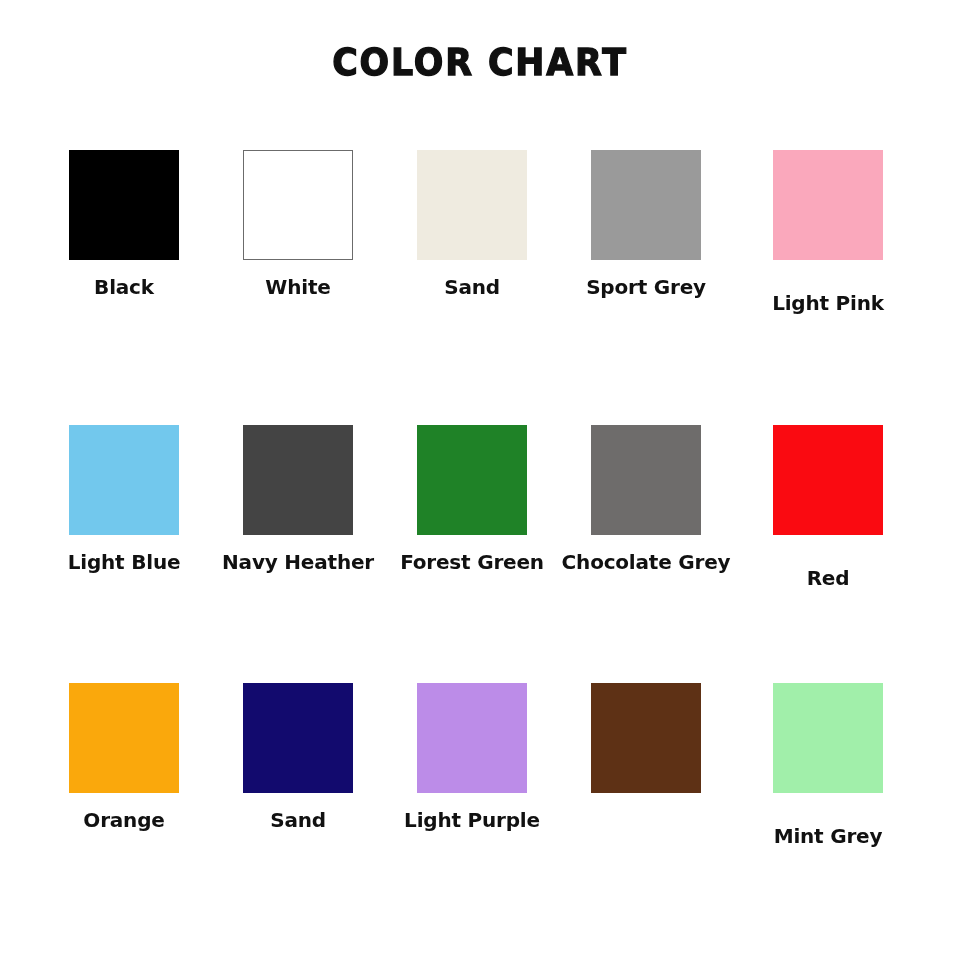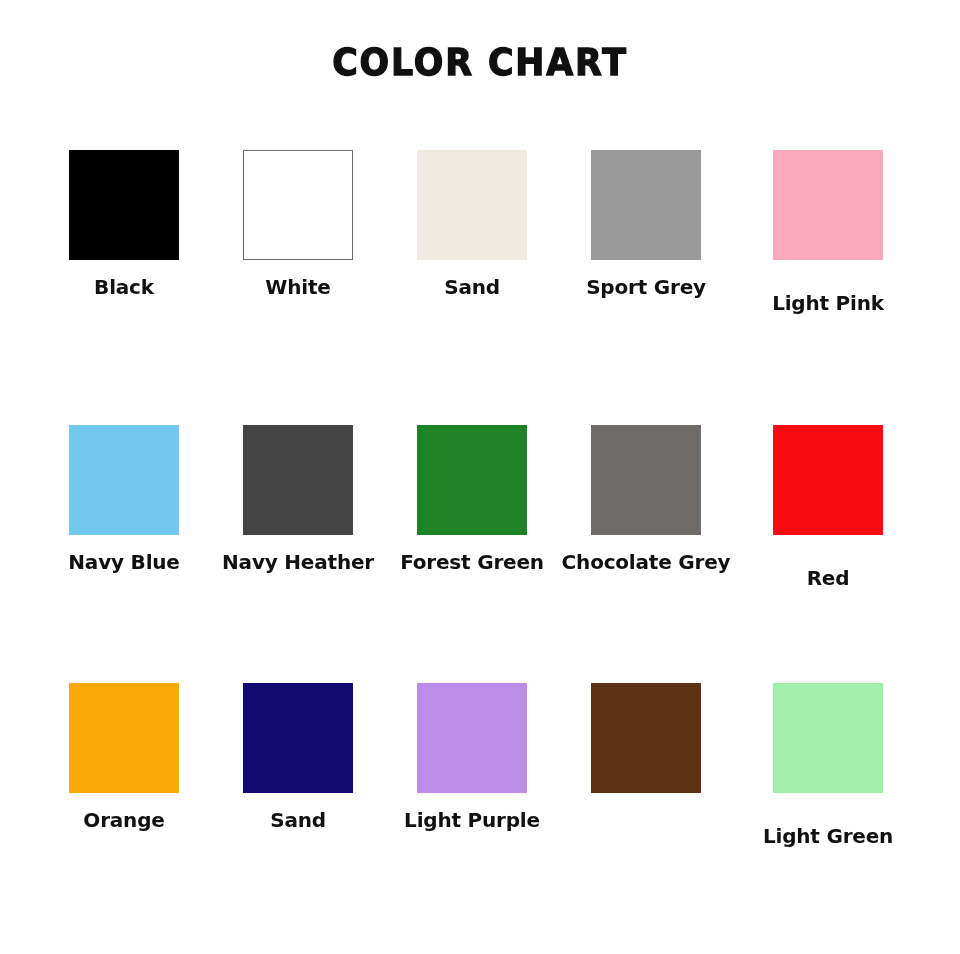--- a/index.html
+++ b/index.html
@@ -124,21 +124,21 @@
       </div>
       <div class="swatch-cell col-5">
         <div class="swatch-chip" style="background-color: rgb(250, 168, 188);"></div>
         <div class="swatch-label">Light Pink</div>
       </div>
     </div>
 
     <div class="swatch-row row-2">
       <div class="swatch-cell col-1">
         <div class="swatch-chip" style="background-color: rgb(114, 200, 237);"></div>
-        <div class="swatch-label">Navy Blue</div>
+        <div class="swatch-label">Light Blue</div>
       </div>
       <div class="swatch-cell col-2">
         <div class="swatch-chip" style="background-color: rgb(68, 68, 68);"></div>
         <div class="swatch-label">Navy Heather</div>
       </div>
       <div class="swatch-cell col-3">
         <div class="swatch-chip" style="background-color: rgb(31, 130, 39);"></div>
         <div class="swatch-label">Forest Green</div>
       </div>
       <div class="swatch-cell col-4">
@@ -162,18 +162,18 @@
       </div>
       <div class="swatch-cell col-3">
         <div class="swatch-chip" style="background-color: rgb(188, 140, 232);"></div>
         <div class="swatch-label">Light Purple</div>
       </div>
       <div class="swatch-cell col-4">
         <div class="swatch-chip" style="background-color: rgb(94, 49, 21);"></div>
       </div>
       <div class="swatch-cell col-5">
         <div class="swatch-chip" style="background-color: rgb(161, 239, 170);"></div>
-        <div class="swatch-label">Light Green</div>
+        <div class="swatch-label">Mint Grey</div>
       </div>
     </div>
 
   </div>
 </div>
 
 </body></html>

